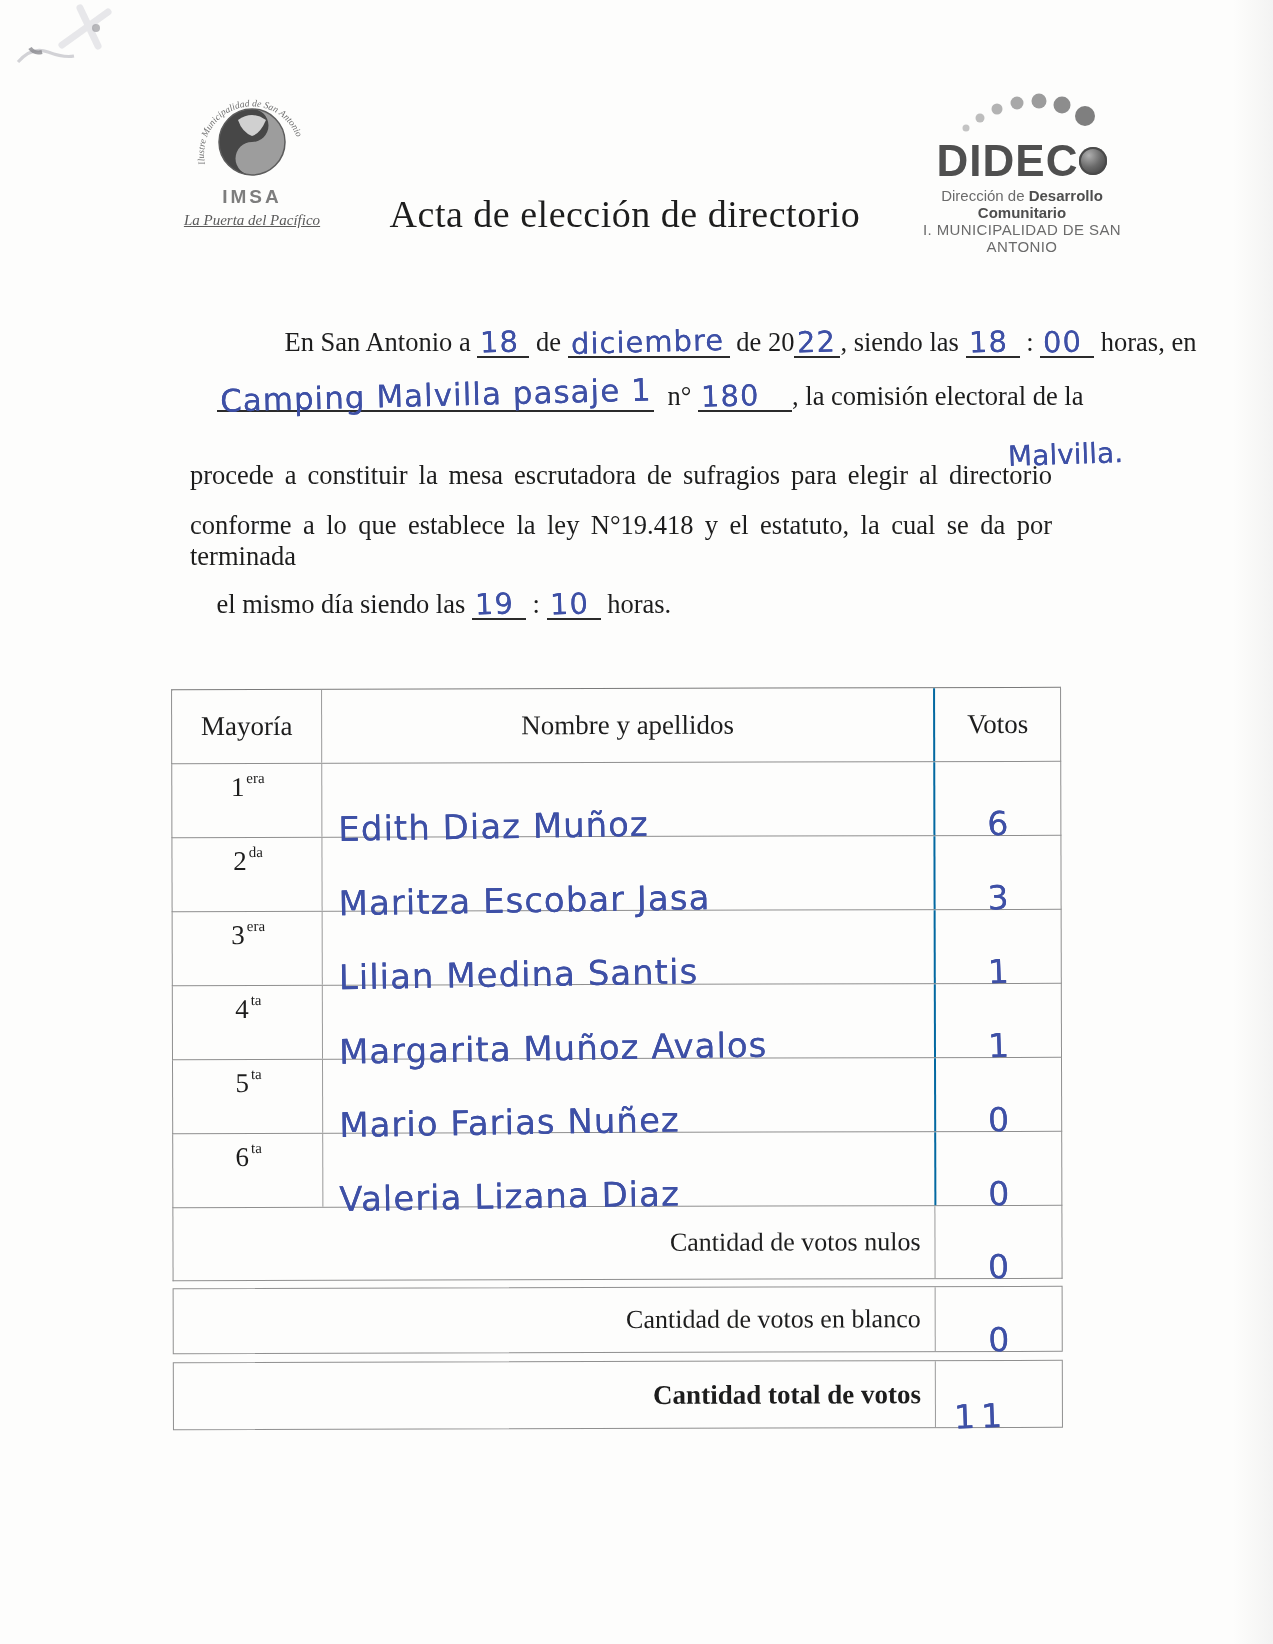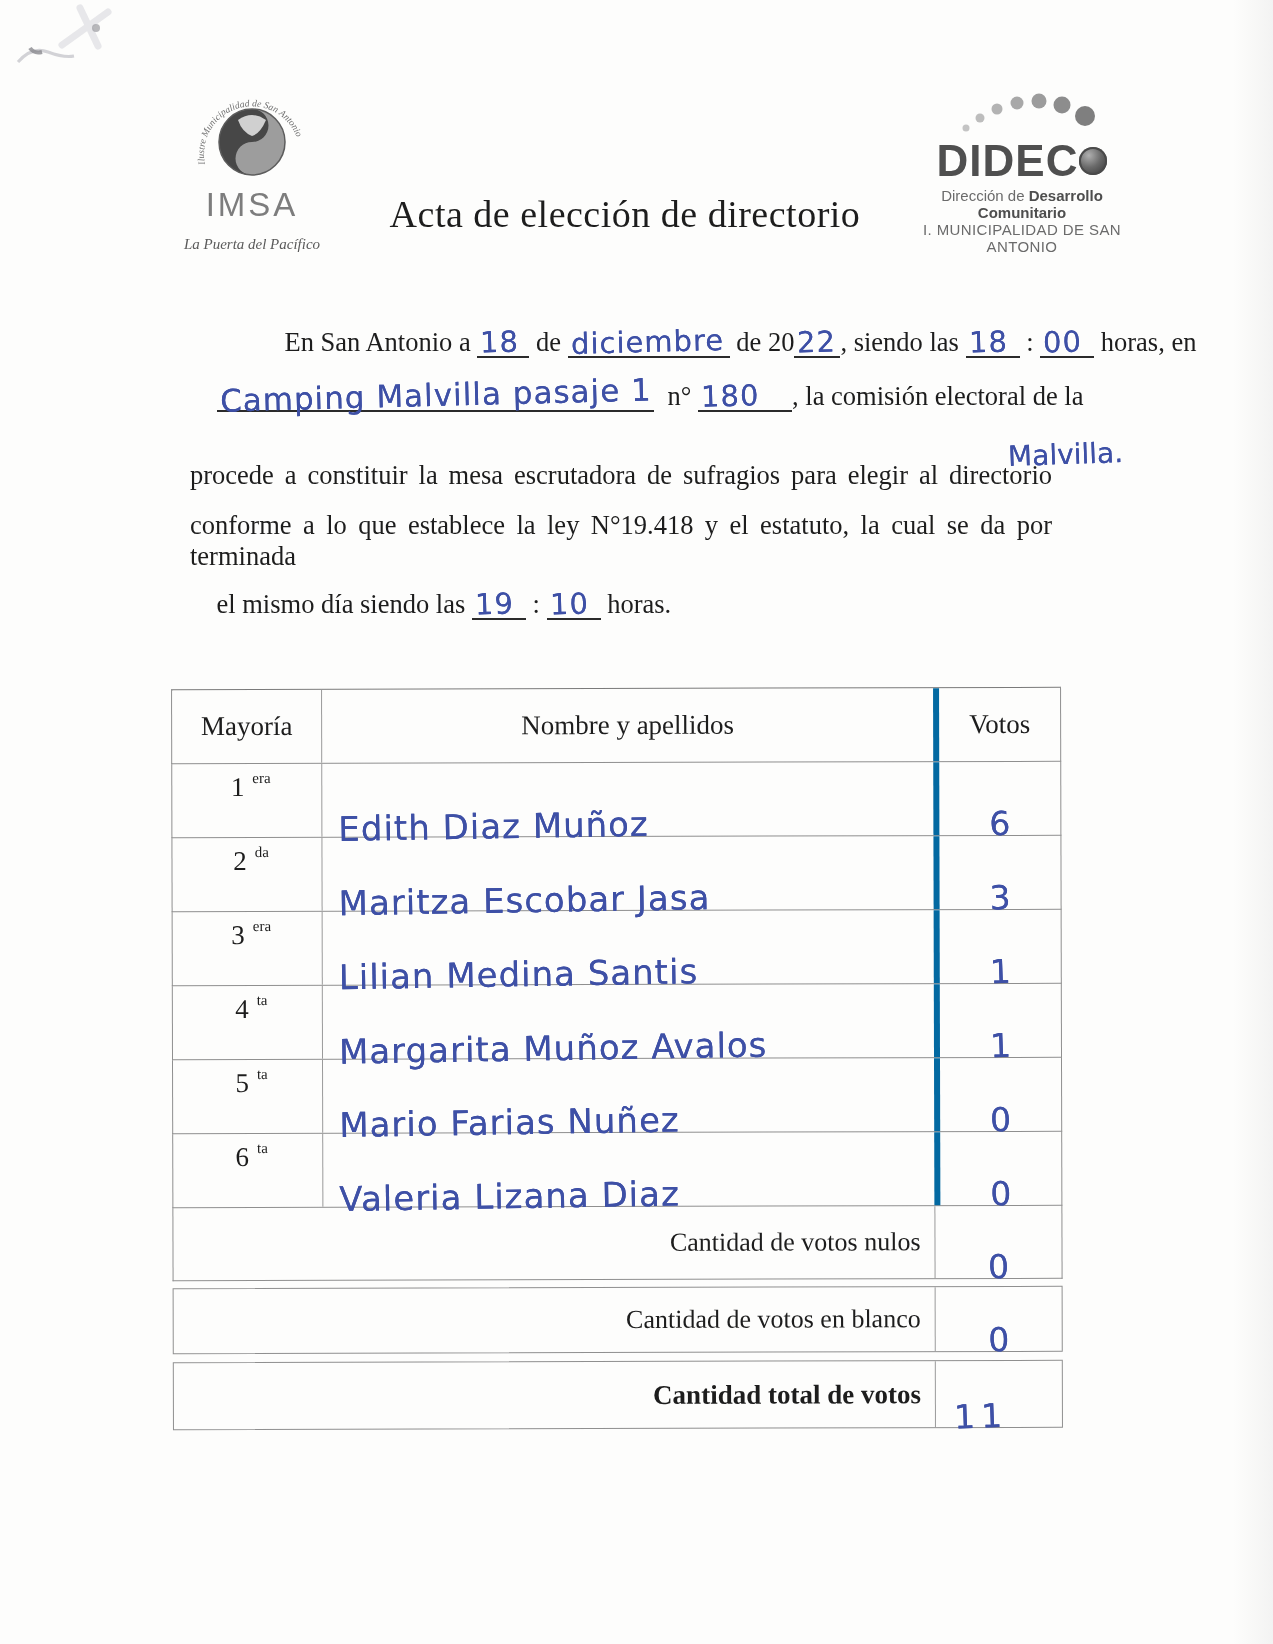--- a/index.html
+++ b/index.html
@@ -8,24 +8,24 @@
     background:#fdfdfc;overflow:hidden;
     font-family:"Liberation Serif",serif;color:#1d1d1d;
   }
   
   .smudge{position:absolute;left:0;top:0;}
   .shade{position:absolute;right:0;top:0;width:40px;height:1644px;
     background:linear-gradient(to left,#ececec,rgba(255,255,255,0));opacity:.6;}
 
   
   .imsa{position:absolute;left:172px;top:82px;width:160px;text-align:center;}
-  .imsa-acronym{font-family:"Liberation Sans",sans-serif;font-weight:normal;
-    font-size:33px;letter-spacing:3px;color:#7d7d7d;margin-top:-4px;}
-  .imsa-tagline{font-style:italic;font-size:15px;color:#5a5a5a;margin-top:12px;
-    font-family:"Liberation Serif",serif;}
+  .imsa-acronym{font-family:"Liberation Sans",sans-serif;font-weight:bold;
+    font-size:19px;letter-spacing:3px;color:#7d7d7d;margin-top:-4px;}
+  .imsa-tagline{font-style:italic;font-size:15px;color:#5a5a5a;margin-top:4px;
+    font-family:"Liberation Serif",serif;text-decoration:underline;}
   .dideco{position:absolute;left:912px;top:92px;width:220px;text-align:center;
     font-family:"Liberation Sans",sans-serif;}
   .dideco-name{font-size:44px;font-weight:bold;color:#4f4f4f;letter-spacing:1px;
     display:flex;align-items:center;justify-content:center;gap:1px;margin-top:-2px;}
   .globe{display:inline-block;width:28px;height:28px;border-radius:50%;
     background:radial-gradient(circle at 35% 30%,#b0b0b0 0%,#6a6a6a 45%,#2f2f2f 100%);
     box-shadow:inset 0 0 0 2px #4a4a4a;}
   .dideco-sub1{font-size:15px;color:#6b6b6b;margin-top:1px;}
   .dideco-sub1 b{color:#4e4e4e;}
   .dideco-sub2{font-size:15px;color:#6b6b6b;letter-spacing:.4px;}
@@ -56,23 +56,23 @@
   
   .tbl{position:absolute;left:172px;top:688px;width:890px;
     transform:rotate(-0.15deg);font-size:27px;}
   .trow{display:flex;border-left:1px solid #8f8f8f;border-right:1px solid #8f8f8f;
     border-bottom:1px solid #8f8f8f;box-sizing:border-box;position:relative;}
   .thead{border-top:1.5px solid #7a7a7a;height:75px;}
   .drow{height:74px;}
   .c1{width:150px;border-right:1px solid #9a9a9a;display:flex;
     justify-content:center;align-items:flex-start;padding-top:8px;box-sizing:border-box;}
   .c2{flex:1;position:relative;box-sizing:border-box;}
-  .c3{width:127px;border-left:6px solid #0369a1;position:relative;box-sizing:border-box;}
+  .c3{width:127px;border-left:2px solid #0369a1;position:relative;box-sizing:border-box;}
   .thead .c1,.thead .c2,.thead .c3{display:flex;align-items:center;justify-content:center;padding-top:0;}
-  .ord sup{font-size:15px;position:relative;top:-2px;left:8px;}
+  .ord sup{font-size:15px;position:relative;top:-2px;left:2px;}
   .hw-name{position:absolute;left:16px;bottom:-10px;font-size:34px;white-space:nowrap;
     transform:rotate(-0.8deg);letter-spacing:1px;}
   .hw-vote{position:absolute;left:0;right:0;bottom:-8px;text-align:center;
     font-size:33px;transform:rotate(-2deg);}
   .srow{height:73px;}
   .srow .slabel{flex:1;display:flex;align-items:center;justify-content:flex-end;
     padding-right:14px;font-size:26px;box-sizing:border-box;}
   .srow .c3{border-left:1px solid #9a9a9a;}
   .gap1{margin-top:7px;border-top:1px solid #8f8f8f;height:66px;}
   .gap2{margin-top:8px;border-top:1px solid #8f8f8f;height:68px;}

